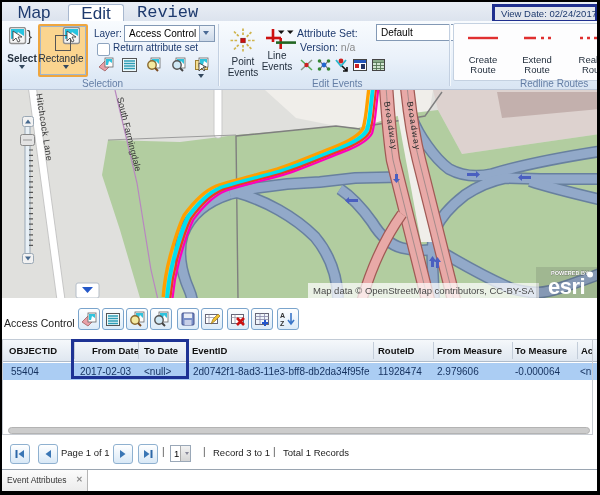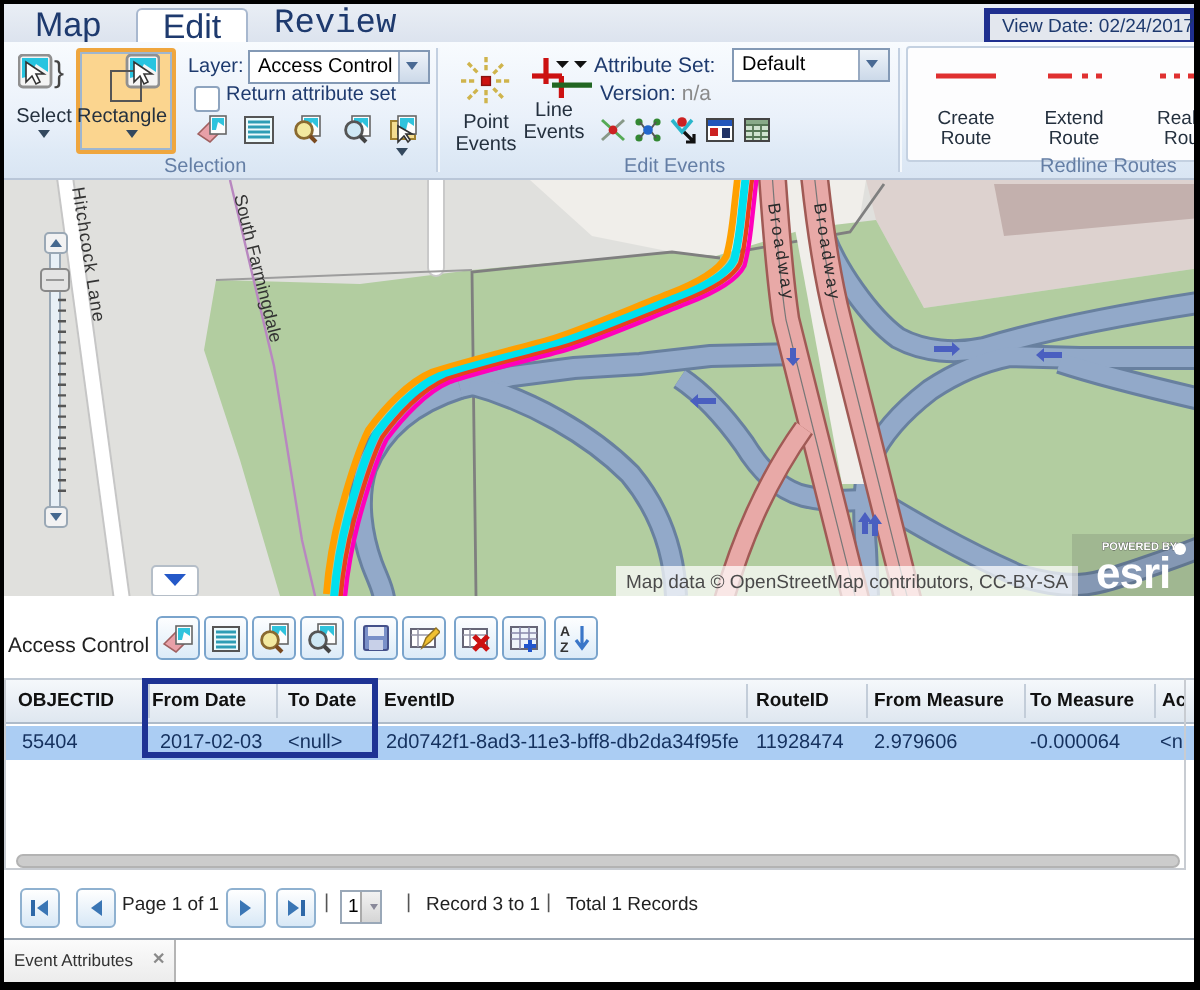--- a/index.html
+++ b/index.html
@@ -62,21 +62,21 @@
 </div>
 
 <div class="abs" id="ribbon">
 
   <svg class="abs" style="left:9px;top:6px" width="28" height="18" viewBox="0 0 28 18">
     <rect x="0.5" y="0.5" width="16" height="16" rx="2" fill="#f4f4f4" stroke="#909090" stroke-width="1.4"></rect>
     <polygon points="2,2 15,2 15,9 9,5 6,11 2,12" fill="#27c4e0"></polygon>
     <polygon points="4,4 4,14 7,11 9,15 11,14 9,10 13,10" fill="#fff" stroke="#333" stroke-width="0.8"></polygon>
     <text x="18" y="14" font-size="15" fill="#444" font-family="Liberation Sans">}</text>
   </svg>
-  <div class="icontext" style="left:1px;top:32px;width:42px;">Select</div>
+  <div class="icontext" style="left:1px;top:32px;width:42px;font-weight:bold;">Select</div>
   <div class="abs" style="left:19px;top:44px;border:3.5px solid transparent;border-top:4px solid #33485e;"></div>
 
   <div class="abs" style="left:38px;top:3px;width:46px;height:49px;background:#fbd58f;border:2px solid #efa63e;border-radius:2px;">
     <div style="position:absolute;inset:0;border:1px solid #9fb6cf;"></div>
   </div>
 
   <svg class="abs" style="left:54px;top:6px" width="26" height="26" viewBox="0 0 26 26">
     <rect x="9.5" y="0.5" width="16" height="16" rx="2" fill="#f4f4f4" stroke="#909090" stroke-width="1.4"></rect>
     <polygon points="11,2 24,2 24,9 18,5 15,11 11,12" fill="#27c4e0"></polygon>
     <rect x="1.5" y="8.5" width="15" height="15" fill="none" stroke="#555" stroke-width="1"></rect>
@@ -144,21 +144,21 @@
       <line x1="15.7" y1="9" x2="15.7" y2="20" stroke="#cc1111" stroke-width="2.6"></line>
       <line x1="11" y1="13.6" x2="31" y2="13.6" stroke="#226622" stroke-width="2.6"></line>
       <polygon points="13,1.5 19.5,1.5 16.2,5" fill="#111"></polygon>
       <polygon points="22,1.5 28.5,1.5 25.2,5" fill="#111"></polygon>
     </g>
   </svg>
   <div class="icontext" style="left:224px;top:35px;width:38px;">Point<br>Events</div>
   <div class="icontext" style="left:258px;top:29px;width:38px;">Line<br>Events</div>
 
   <div class="rlbl" style="left:297px;top:6px;font-size:10.5px;">Attribute Set:</div>
-  <div class="combo" style="left:366px;top:3px;width:77px;height:15px;">
+  <div class="combo" style="left:376px;top:3px;width:77px;height:15px;padding-left:28px;">
       <span class="txt" style="font-size:10px;top:2px;">Default</span>
       <span class="btn"></span>
     </div>
   <div class="rlbl" style="left:300px;top:20px;font-size:10.5px;">Version: <span style="color:#8a8a8a">n/a</span></div>
 
   <svg class="abs" style="left:300px;top:37px" width="85" height="15" viewBox="0 0 85 15">
     <g>
       <line x1="1" y1="12" x2="12" y2="2" stroke="#889988" stroke-width="1.5"></line>
       <line x1="1" y1="2" x2="12" y2="12" stroke="#55aa55" stroke-width="1.5"></line>
       <circle cx="6.5" cy="7" r="2.2" fill="#cc2222"></circle>
@@ -365,21 +365,21 @@
   <div class="tbtn" style="left:277px;">
       <svg width="16" height="16" viewBox="0 0 16 16">
         <text x="0" y="7" font-size="7" font-weight="bold" fill="#333">A</text>
         <text x="0" y="15" font-size="7" font-weight="bold" fill="#333">Z</text>
         <path d="M11 2 v10 M8 9 l3 4 3-4" stroke="#3a76c8" stroke-width="1.6" fill="none"></path>
       </svg>
     </div>
 
   <div id="thead">
     <span class="th" style="left:9px;">OBJECTID</span>
-    <span class="th" style="left:64px;padding-left:12px;">From Date</span>
+    <span class="th" style="left:80px;padding-left:12px;">From Date</span>
     <span class="th" style="left:144px;">To Date</span>
     <span class="th" style="left:192px;">EventID</span>
     <span class="th" style="left:378px;">RouteID</span>
     <span class="th" style="left:437px;">From Measure</span>
     <span class="th" style="left:515px;">To Measure</span>
     <span class="th" style="left:581px;">Ac</span>
     <span class="cl" style="left:74px;"></span>
     <span class="cl" style="left:138px;"></span>
     <span class="cl" style="left:188px;"></span>
     <span class="cl" style="left:373px;"></span>

